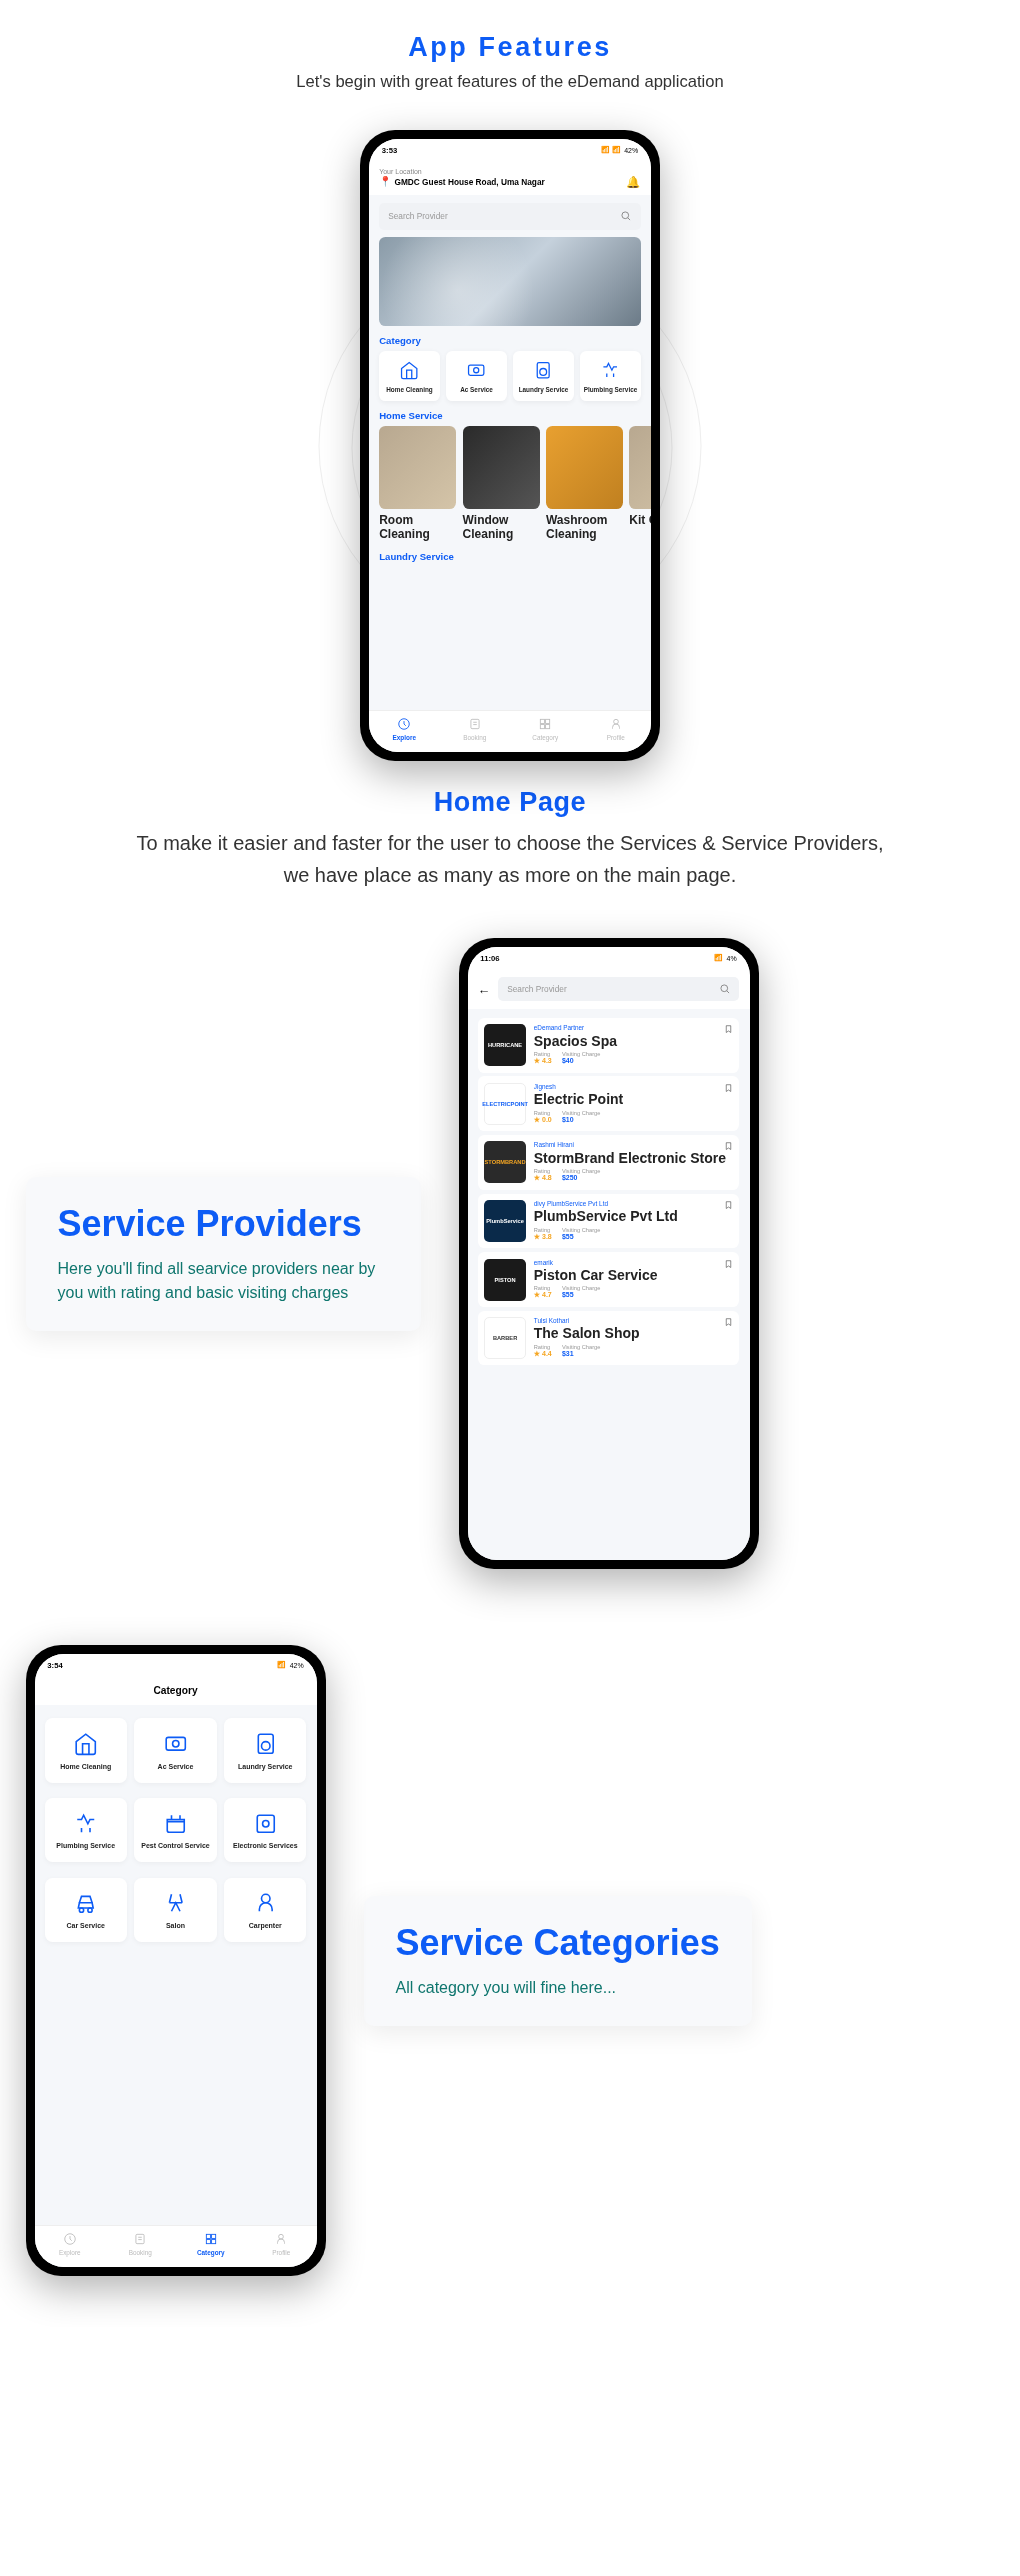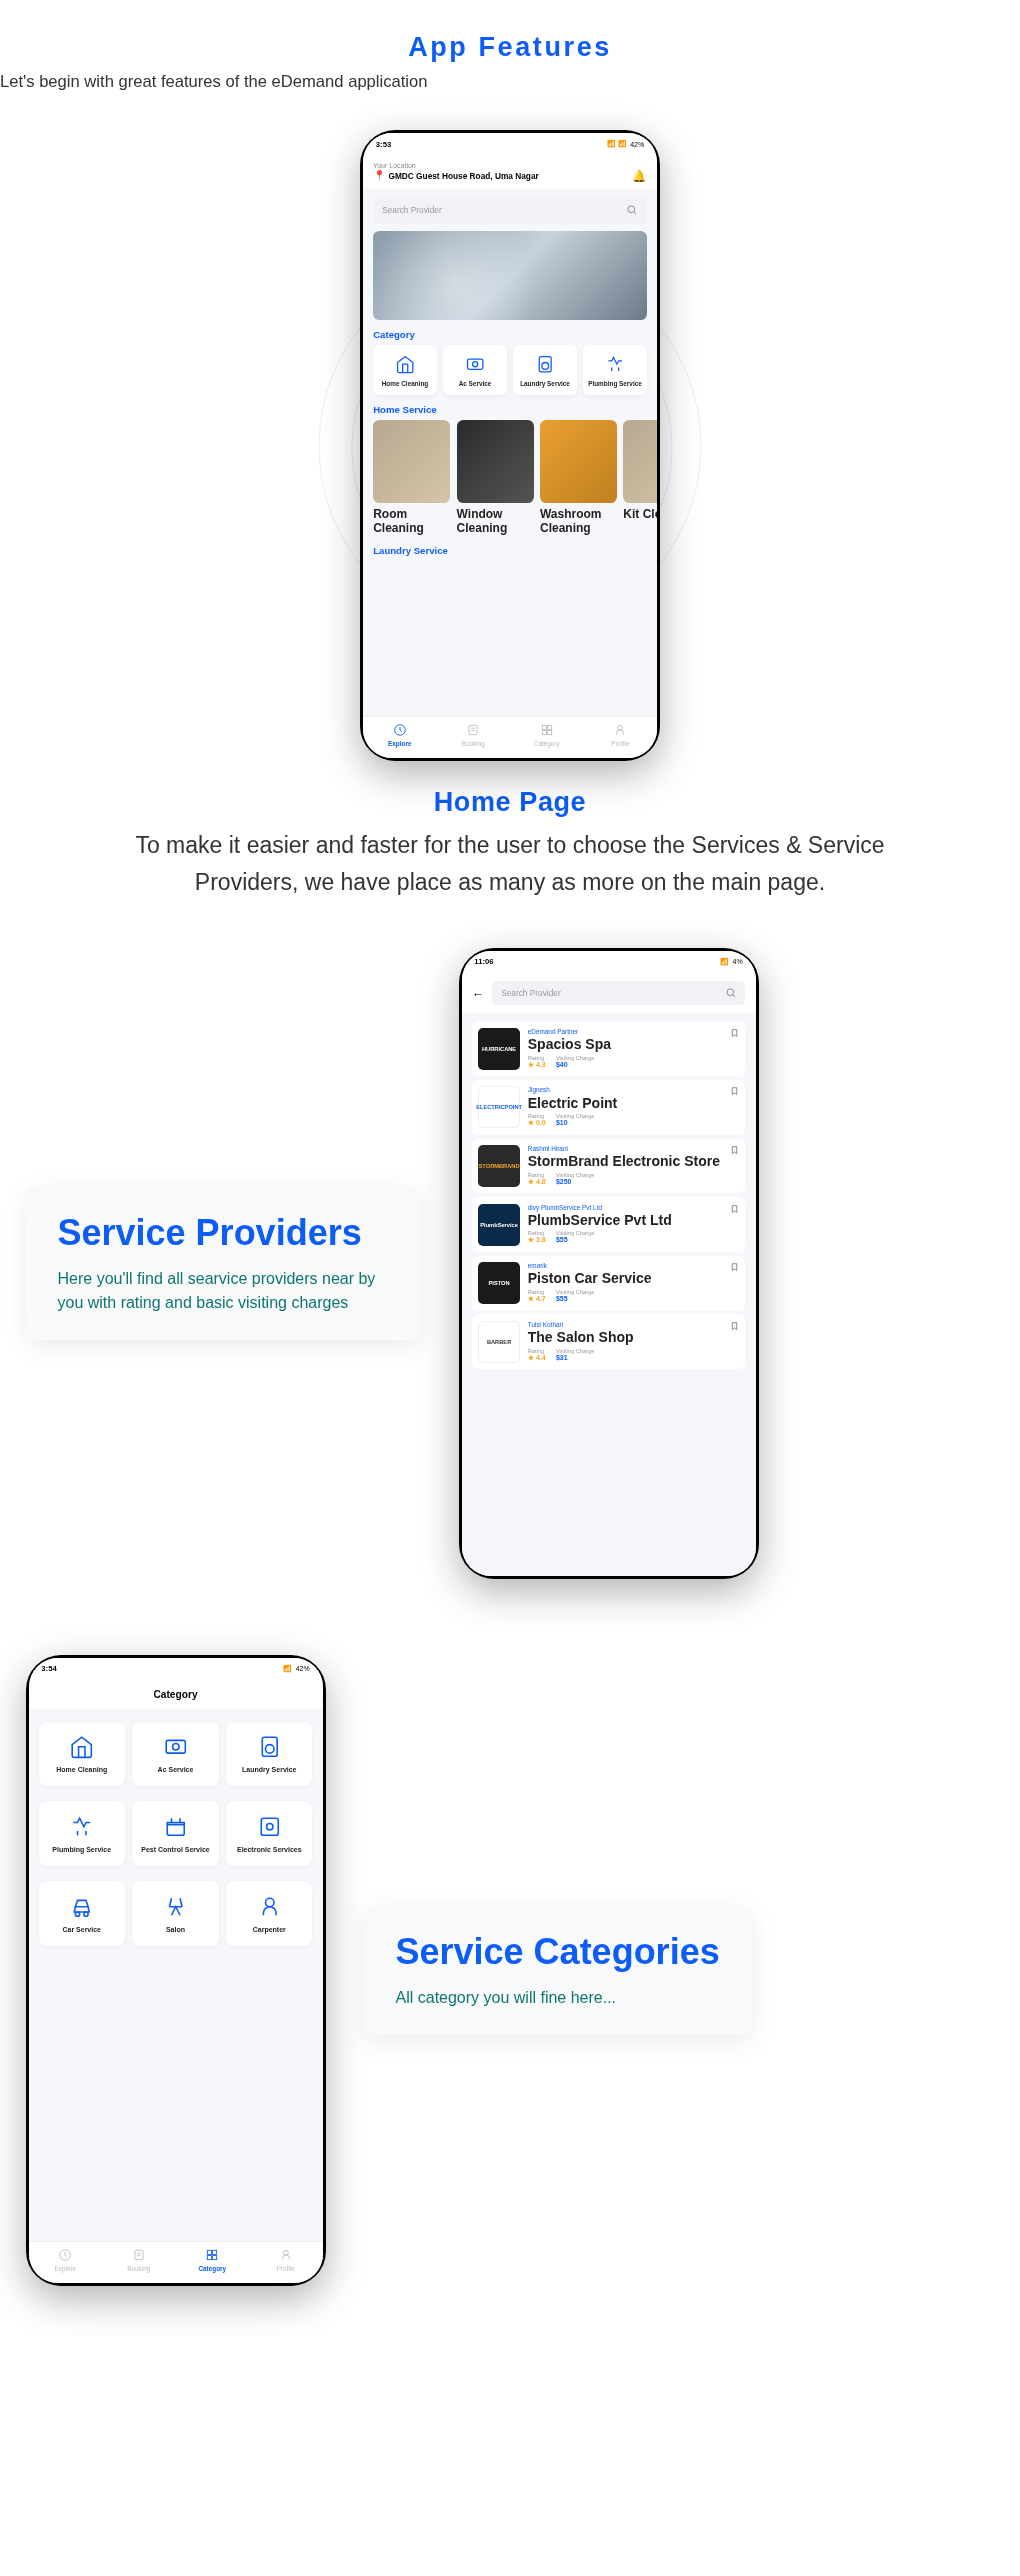--- a/index.html
+++ b/index.html
@@ -1,28 +1,28 @@
 <!DOCTYPE html>
 <html style="font-size:10.2px"><head>
 <meta charset="utf-8">
 <style>
 * { margin: 0; padding: 0; box-sizing: border-box; }
 body { font-family: -apple-system, BlinkMacSystemFont, 'Segoe UI', sans-serif; background: #fff; width: 1020px; }
 .container { width: 1020px; padding: 12.8px 0; }
 
 .section-title { color: #0d5cf5; font-size: 27px; font-weight: 700; text-align: center; letter-spacing: 2.6px; margin: 19px 0 9.6px; }
-.section-subtitle { color: #333; font-size: 16.6px; margin-bottom: 38px; }
-.section-desc { color: #333; font-size: 23px; text-align: center; line-height: 1.6; margin: 9px auto; max-width: 765px; }
+.section-subtitle { color: #333; font-size: 16.6px; text-align: center; margin-bottom: 38px; }
+.section-desc { color: #333; font-size: 20px; text-align: center; line-height: 1.6; margin: 9px auto; max-width: 765px; }
 
 .phone-wrap { display: flex; justify-content: center; margin: 25.5px 0; position: relative; }
 
 .circles { position: absolute; width: 383px; height: 383px; border: 0.6px solid #eee; border-radius: 50%; z-index: -1; top: 50%; left: 50%; transform: translate(-50%, -50%); }
 .circles::before { content: ''; position: absolute; width: 319px; height: 319px; border: 0.6px solid #eee; border-radius: 50%; top: 32px; left: 32px; }
 
-.phone { width: 300px; height: 631px; background: #000; border-radius: 35px; padding: 3px; box-shadow: 0 12.8px 38px rgba(0,0,0,0.3); position: relative; }
+.phone { width: 300px; height: 631px; background: #000; border-radius: 35px; padding: 9px; box-shadow: 0 12.8px 38px rgba(0,0,0,0.3); position: relative; }
 .phone-screen { width: 100%; height: 100%; background: #f5f7fa; border-radius: 29px; overflow: hidden; display: flex; flex-direction: column; }
 
 .status-bar { display: flex; justify-content: space-between; padding: 6.4px 12.8px; font-size: 7.7px; background: #fff; }
 .status-left { font-weight: 600; }
 .status-right { display: flex; gap: 3.2px; align-items: center; font-size: 7px; }
 
 .app-header { padding: 6.4px 10.2px; background: #fff; }
 .loc-label { font-size: 7px; color: #888; }
 .loc-row { display: flex; align-items: center; justify-content: space-between; }
 .loc-text { font-size: 8.3px; font-weight: 600; }

